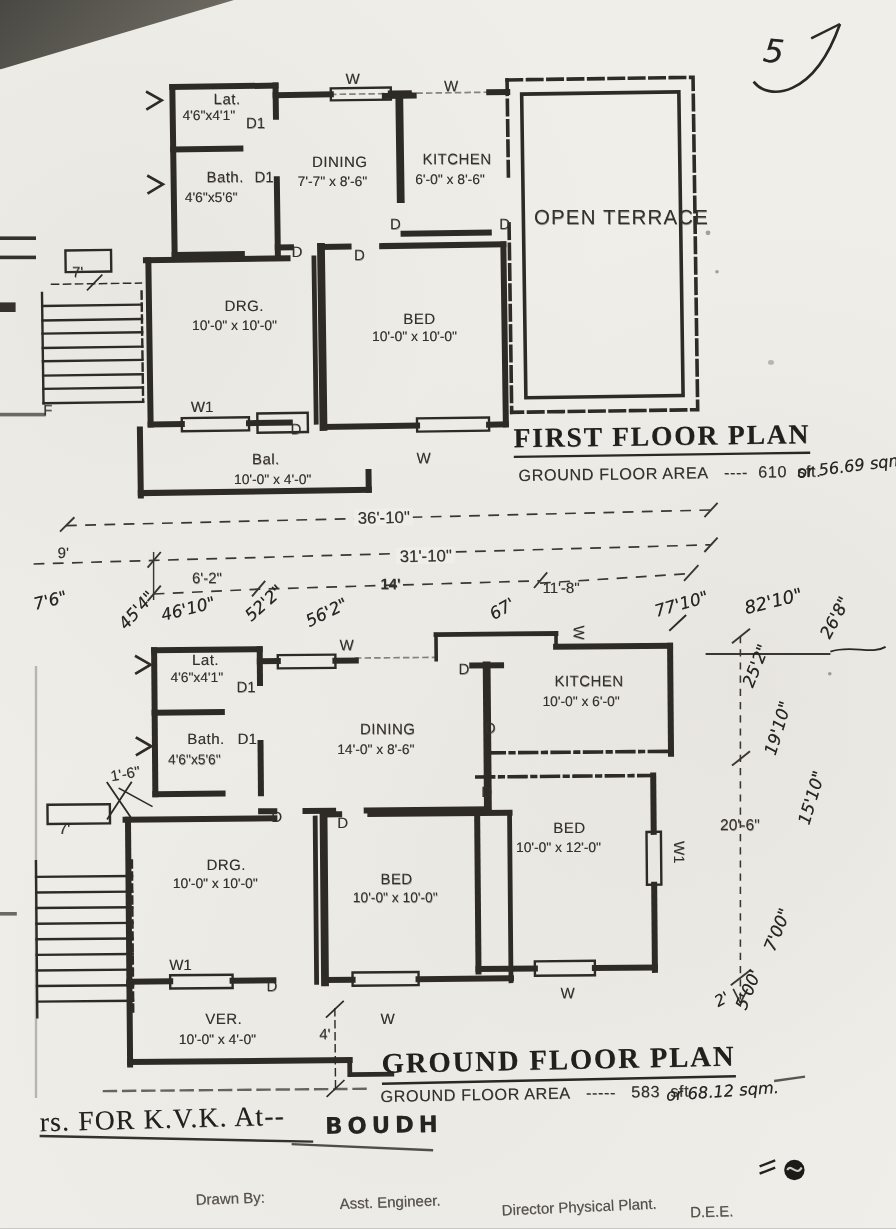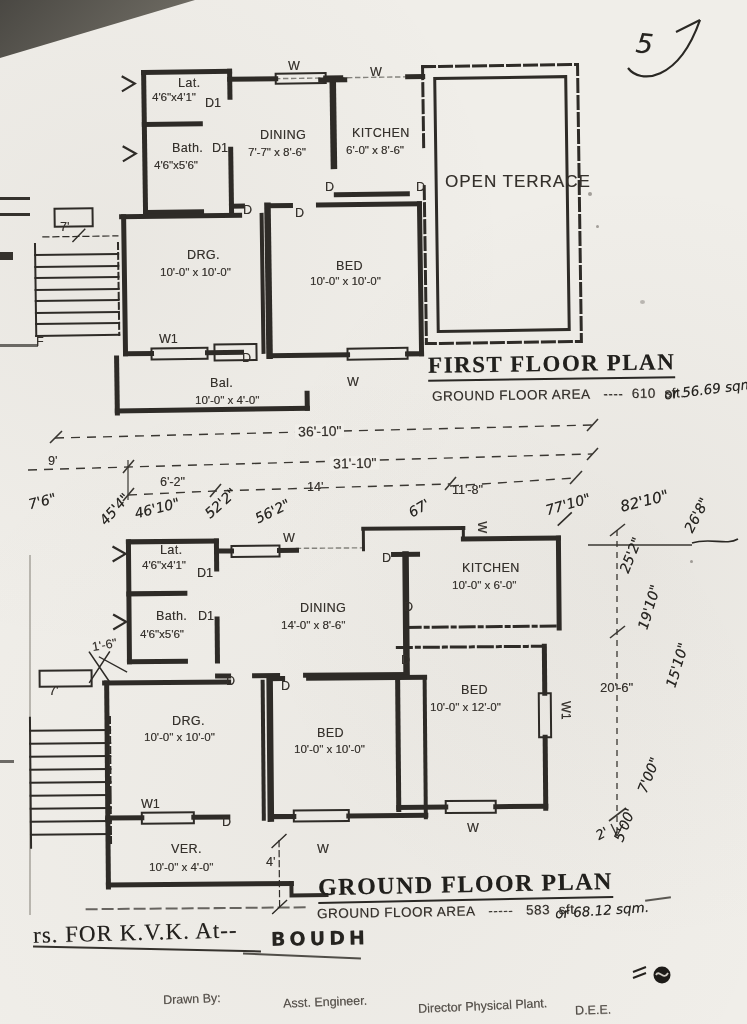--- a/index.html
+++ b/index.html
@@ -163,21 +163,21 @@
       <path d="M128 77 L215 73 L450 66" stroke-width="1.4" stroke-dasharray="9 7"></path>
       <path d="M123 83 L134 70 M210 79 L221 66 M445 72 L456 59" stroke-width="1.6"></path>
       <path d="M450 68 L575 60" stroke-width="1.4" stroke-dasharray="9 7"></path>
       <path d="M570 66 L582 53" stroke-width="1.6"></path>
     </g>
   </svg>
   <span class="lbl dim" style="left:295px;top:424px;font-size:14px;background:#f0eee9;padding:0 3px;transform:rotate(-1deg);">36'-10"</span>
   <span class="lbl dim" style="left:48px;top:455px;">9'</span>
   <span class="lbl dim" style="left:330px;top:456px;font-size:14px;background:#f0eee9;padding:0 3px;transform:rotate(-1deg);">31'-10"</span>
   <span class="lbl dim" style="left:160px;top:476px;">6'-2"</span>
-  <span class="lbl dim" style="left:307px;top:481px;">14'</span>
+  <span class="lbl dim" style="left:317px;top:481px;font-weight:bold;">14'</span>
   <span class="lbl dim" style="left:452px;top:484px;">11'-8"</span>
   <span class="lbl hw" style="left:28px;top:494px;font-size:14px;transform:rotate(-14deg);">7'6"</span>
   <span class="lbl hw" style="left:96px;top:502px;font-size:14px;transform:rotate(-48deg);">45'4"</span>
   <span class="lbl hw" style="left:134px;top:501px;font-size:14px;transform:rotate(-14deg);">46'10"</span>
   <span class="lbl hw" style="left:202px;top:496px;font-size:14px;transform:rotate(-42deg);">52'2"</span>
   <span class="lbl hw" style="left:254px;top:504px;font-size:14px;transform:rotate(-26deg);">56'2"</span>
   <span class="lbl hw" style="left:408px;top:501px;font-size:14px;transform:rotate(-30deg);">67'</span>
   <span class="lbl hw" style="left:545px;top:497px;font-size:14px;transform:rotate(-16deg);">77'10"</span>
   <span class="lbl hw" style="left:620px;top:494px;font-size:15px;transform:rotate(-14deg);">82'10"</span>
   <span class="lbl hw" style="left:678px;top:508px;font-size:14px;transform:rotate(-62deg);">26'8"</span>

